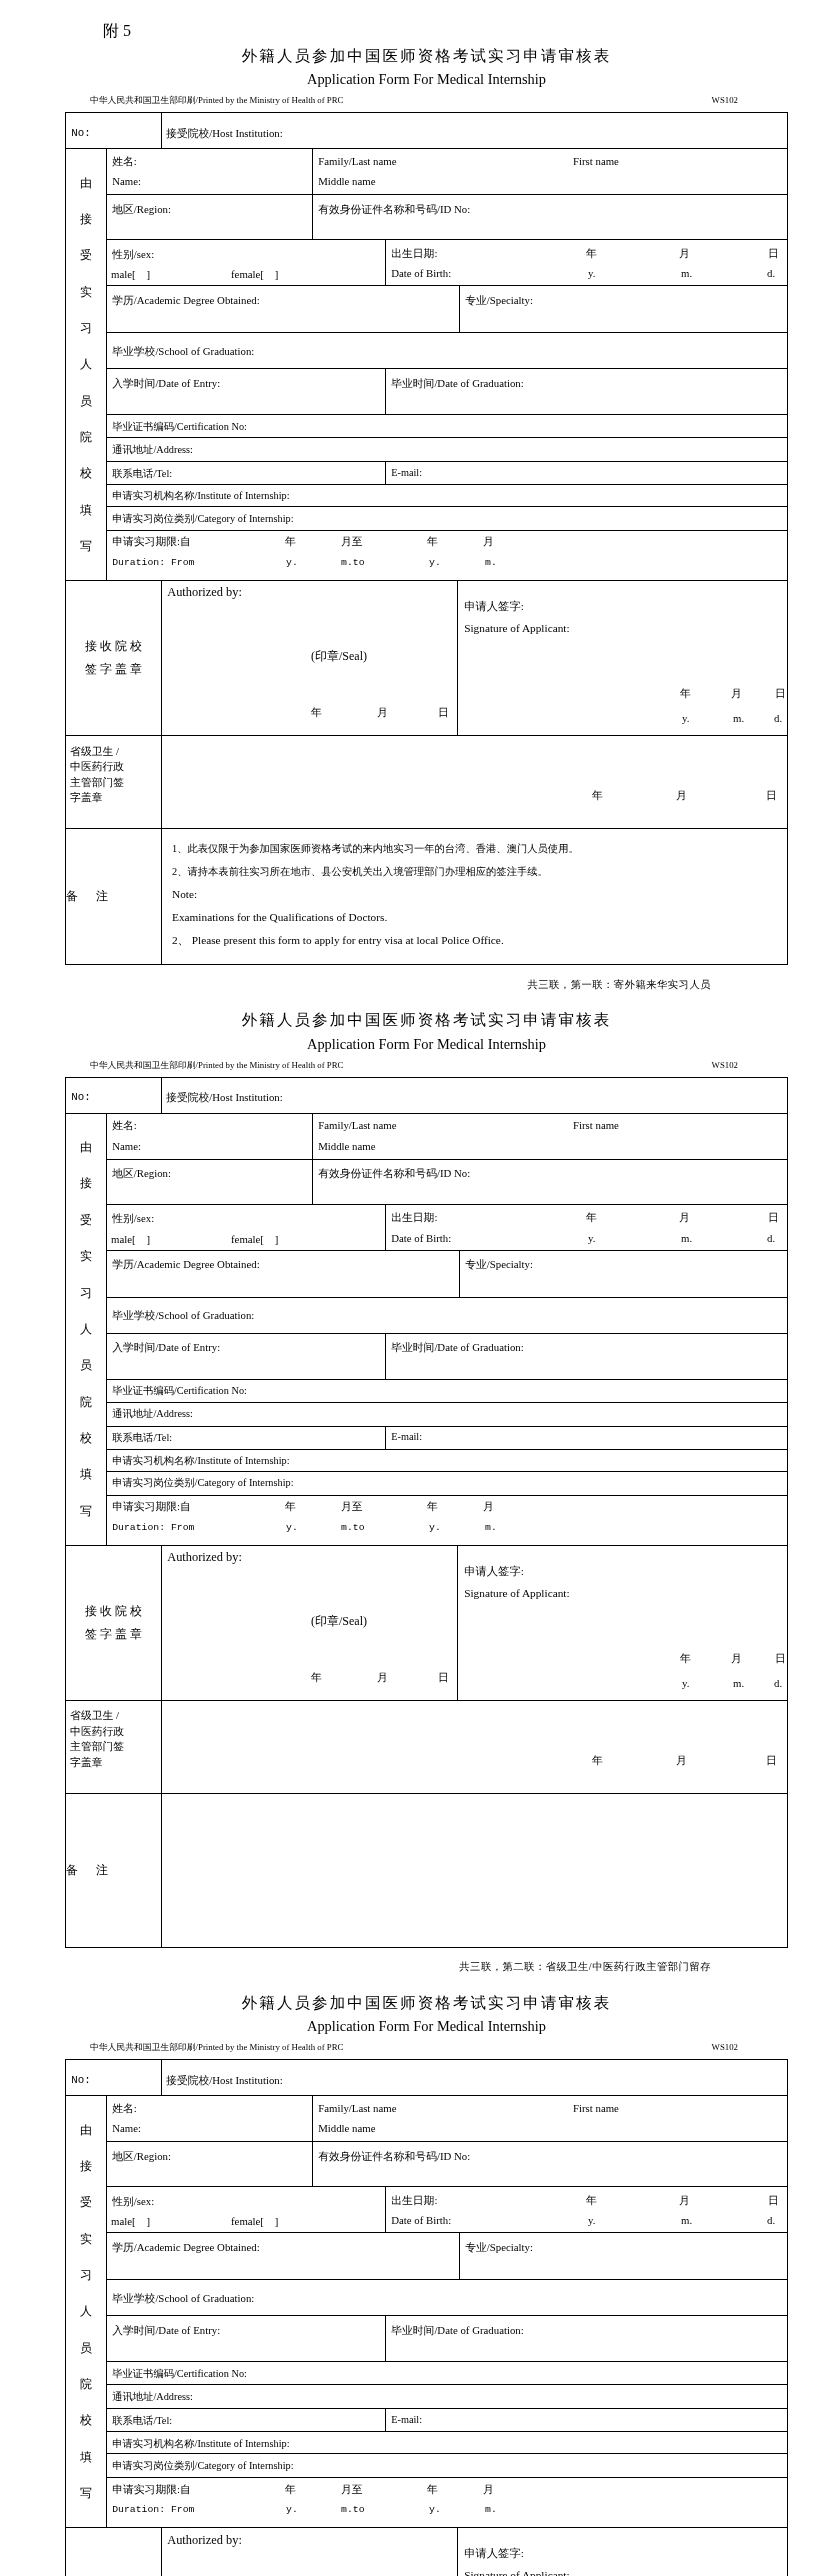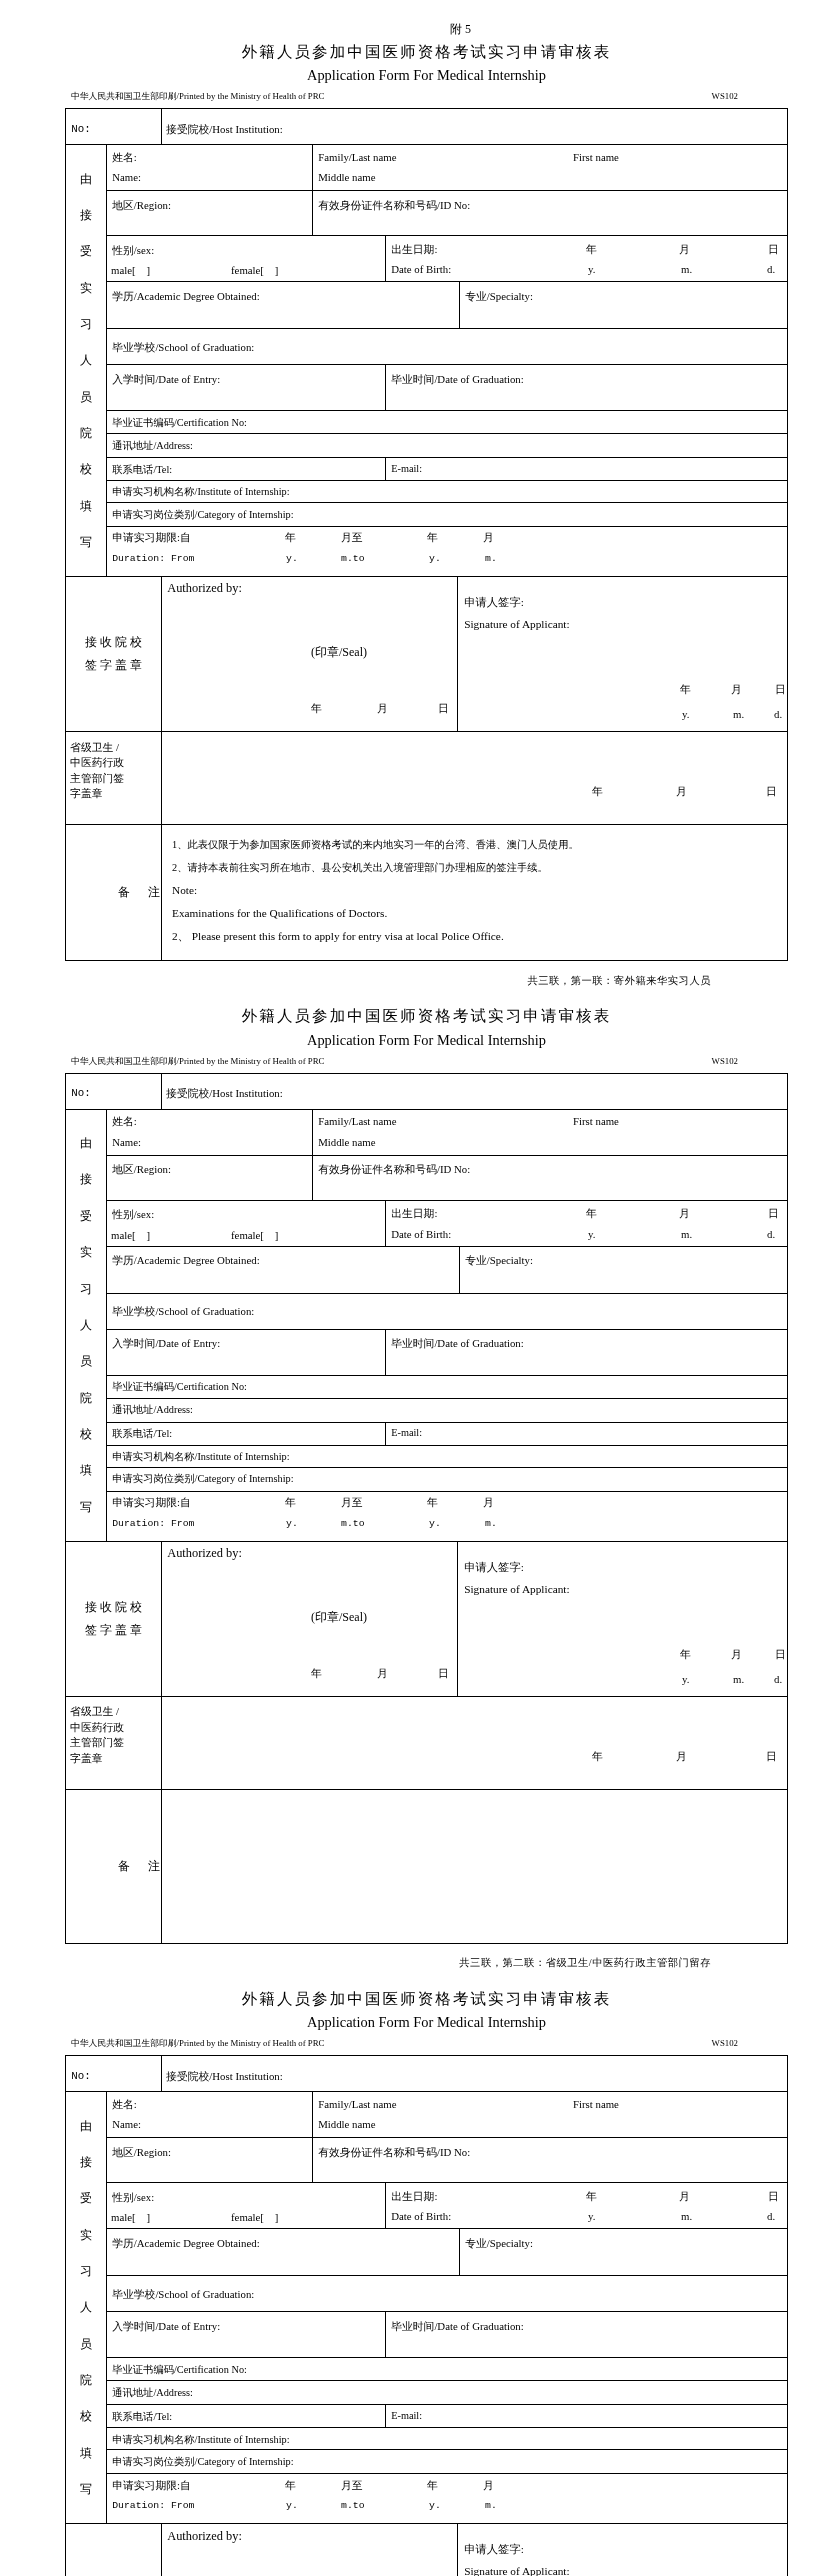--- a/index.html
+++ b/index.html
@@ -3,26 +3,26 @@
 <meta charset="utf-8">
 <style>
   html,body{margin:0;padding:0;background:#ffffff;}
   body{
     width:818px;height:2996px;
     font-family:"Liberation Serif","DejaVu Serif",serif;
     color:#000;
     -webkit-font-smoothing:antialiased;
   }
   .page{position:relative;width:818px;height:2996px;overflow:hidden;padding-top:20.6px;box-sizing:border-box;}
-  .attach{margin:0 0 3.1px 103px;font-size:12px;text-align:center;}
+  .attach{margin:0 0 3.1px 103px;font-size:16px;}
   .form-block{width:723px;margin-left:65px;margin-bottom:17.5px;}
   .title-cn{font-size:15.5px;text-align:center;line-height:21.6px;letter-spacing:2.1px;}
   .title-en{font-size:14.4px;text-align:center;line-height:20.6px;margin-top:3.1px;}
   .printed-row{display:flex;font-size:8.8px;margin-top:5.2px;margin-bottom:5.2px;}
-  .printed-row .pb{margin-left:6px;}
+  .printed-row .pb{margin-left:25px;}
   .printed-row .code{margin-left:auto;margin-right:50px;}
   
   .tbl{width:723px;border:1px solid #000;box-sizing:border-box;background:#fff;}
   .trow{display:flex;border-top:0.5px solid #000;box-sizing:border-box;position:relative;}
   .trow.first{border-top:none;}
   .tcell{position:relative;box-sizing:border-box;}
   .tcell + .tcell{border-left:0.5px solid #000;padding-left:10px;}
   .flex1{flex:1 1 auto;}
   .fs21{font-size:10.8px;}
   .fs20{font-size:10.3px;}
@@ -33,21 +33,21 @@
   .irows{flex:1 1 auto;display:flex;flex-direction:column;}
   .irow{display:flex;border-top:0.5px solid #000;box-sizing:border-box;position:relative;justify-content:space-between;}
   .irow.first{border-top:none;}
   .icell{position:relative;box-sizing:border-box;}
   .icell + .icell{border-left:0.5px solid #000;}
   
   .sec-label{width:95px;display:flex;flex-direction:column;justify-content:center;box-sizing:border-box;}
   .accept-label div{text-align:center;font-size:12px;line-height:23px;}
   .prov-label{justify-content:flex-start;padding:7.2px 4.1px;}
   .prov-label div{font-size:10.8px;line-height:15.5px;text-align:left;}
-  .notes-label{align-items:flex-end;}
+  .notes-label{align-items:flex-start;}
   .notes-label div{font-size:12px;letter-spacing:1px;}
   .note-line-cn{font-size:10.3px;line-height:23px;white-space:nowrap;}
   .note-line-en{font-size:11.3px;line-height:23px;white-space:nowrap;}
   .notes-body{padding:7.2px 0 0 7.2px;}
   .copy-note{text-align:right;padding-right:77px;font-size:10.3px;margin-top:12.4px;letter-spacing:0.5px;}
 </style>
 </head>
 <body>
 
 <div class="page">

